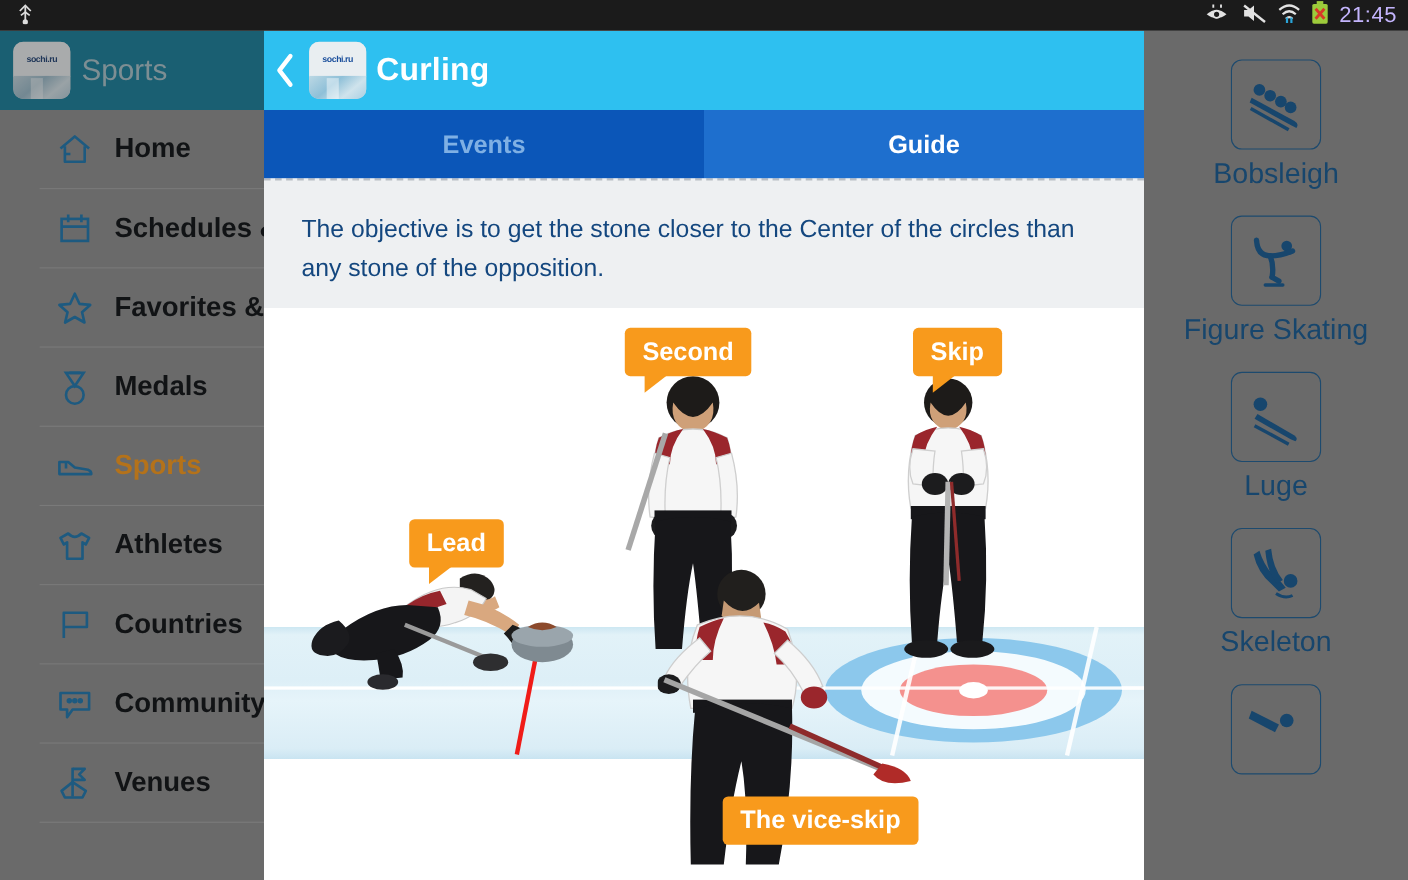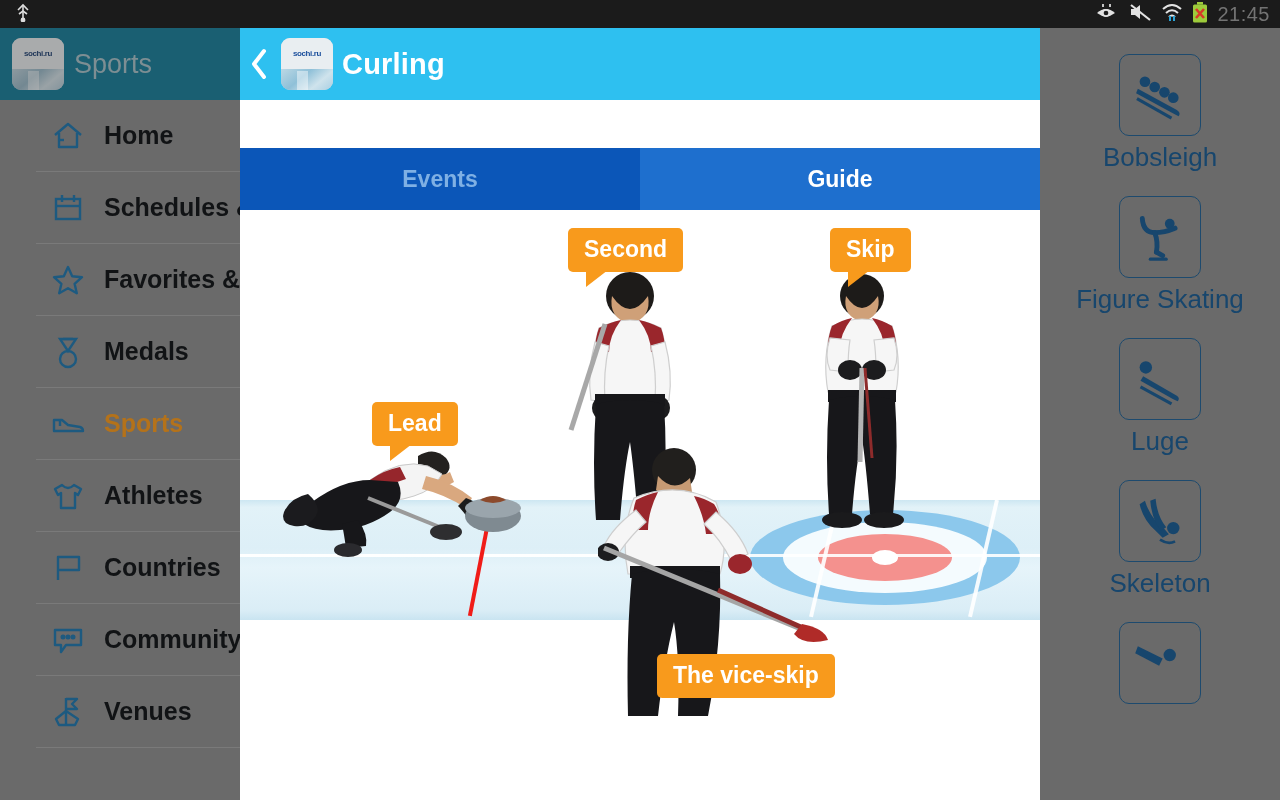--- a/index.html
+++ b/index.html
@@ -11,21 +11,21 @@
   }
 
   
   #statusbar{
     position:absolute; left:0; top:0; width:1280px; height:28px;
     background:#1b1b1b; z-index:60;
   }
   #statusbar .left{ position:absolute; left:14px; top:0; height:28px; display:flex; align-items:center; gap:10px; }
   #statusbar .right{ position:absolute; right:10px; top:0; height:28px; display:flex; align-items:center; gap:9px; }
   .sb-ic{ display:block; }
-  #clock{ color:#737373; font-size:20px; letter-spacing:0.5px; line-height:28px; }
+  #clock{ color:#c4b5fd; font-size:20px; letter-spacing:0.5px; line-height:28px; }
 
   
   #left-panel{
     position:absolute; left:0; top:28px; width:240px; height:772px;
     background:#6a6a6a; z-index:10;
   }
   #left-header{
     position:absolute; left:0; top:0; width:240px; height:72px;
     background:#1a5f72; display:flex; align-items:center; padding-left:12px; gap:10px;
   }
@@ -82,21 +82,21 @@
   #center{
     position:absolute; left:240px; top:28px; width:800px; height:772px;
     background:#ffffff; z-index:30; overflow:hidden;
   }
   #app-header{
     height:72px; background:#2ec0f0; display:flex; align-items:center; gap:9px; padding-left:6px;
   }
   #back-chevron{ width:26px; height:40px; flex:0 0 auto; }
   #app-title{ font-size:29px; color:#ffffff; font-weight:bold; letter-spacing:0.2px; }
 
-  #tabs{ display:flex; height:62px;margin-top:48px; }
+  #tabs{ display:flex; height:62px; }
   .tab{
     flex:1 1 0; display:flex; align-items:center; justify-content:center;
     font-size:23px; font-weight:bold;
   }
   .tab.inactive{ background:#0b56b8; color:#7fb0e4; }
   .tab.active{ background:#1e6fce; color:#ffffff; }
 
   #desc{
     background:#eef0f2; border-top:2px dashed #b8bdc4;
     padding:26px 34px 30px 34px; height:118px;
@@ -333,20 +333,23 @@
       <div class="ai-bot"></div>
     </div>
     <div id="app-title">Curling</div>
   </div>
 
   <div id="tabs">
     <div class="tab inactive">Events</div>
     <div class="tab active">Guide</div>
   </div>
 
+  <div id="desc">
+    <p>The objective is to get the stone closer to the Center of the circles than any stone of the opposition.</p>
+  </div>
 
   <div id="illus">
 
     <div id="sheet">
       <div class="hline" style="top:54px;"></div>
     </div>
     <div id="hogline"></div>
 
     <div id="house">
       <div class="ring r1"></div>

